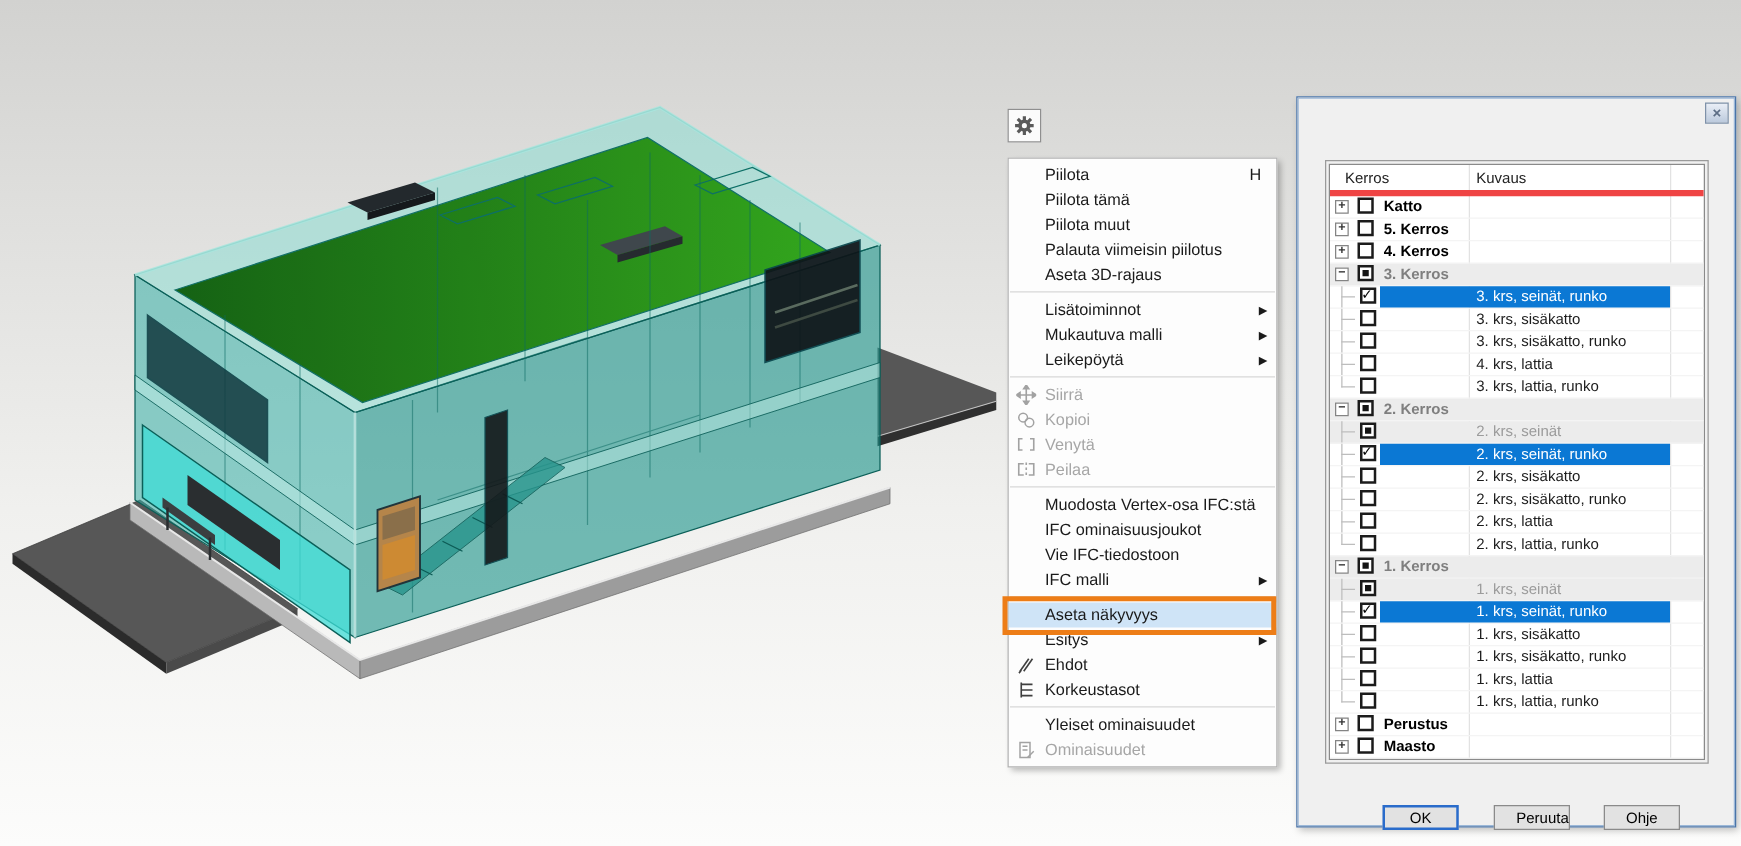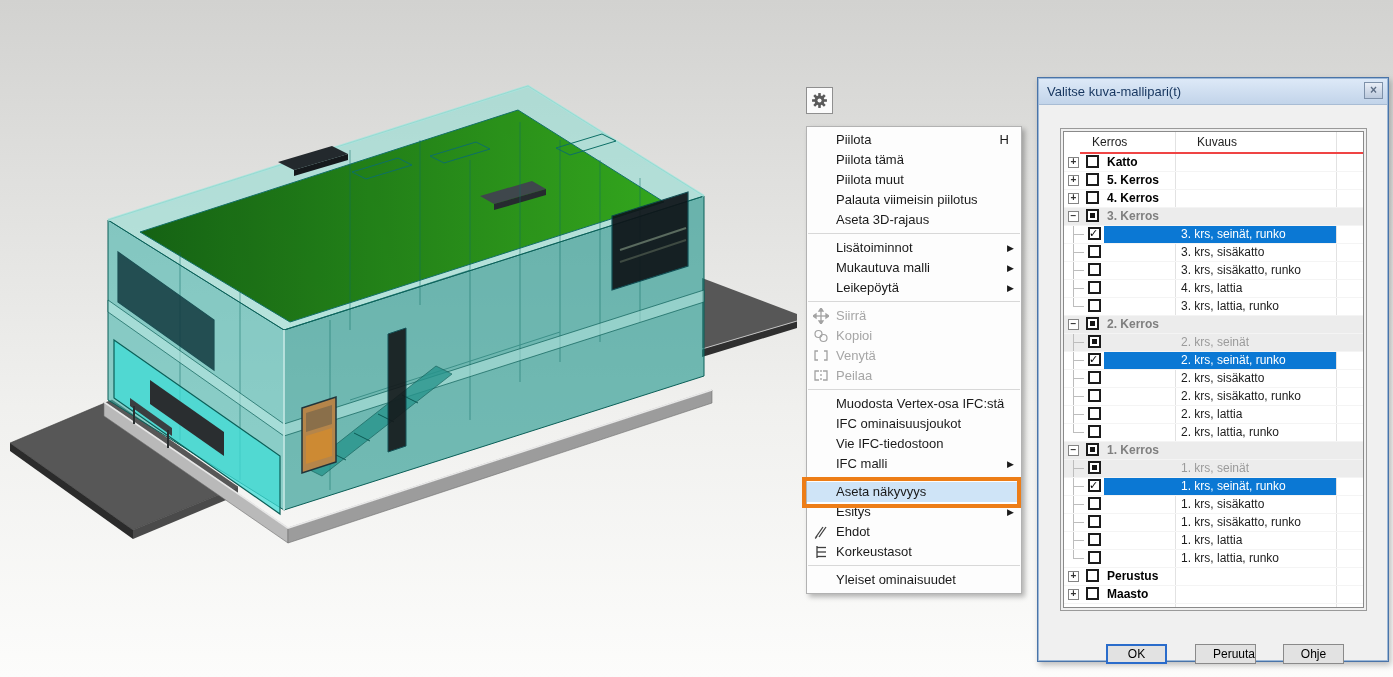--- a/index.html
+++ b/index.html
@@ -57,21 +57,21 @@
   }
   #tree-outer{
     position:absolute;left:22px;top:50px;width:307px;height:483px;
     border:1px solid #9a9a9a;background:#f0f0f0;padding:2px;box-sizing:border-box;
   }
   #tree{
     position:relative;width:100%;height:100%;border:1px solid #8a8a8a;
     background:#ffffff;box-sizing:border-box;overflow:hidden;
   }
   .col-div{position:absolute;top:0;bottom:0;width:1px;background:#e2e2e2;}
-  #tree-header{position:relative;height:20px;border-bottom:2px solid #ef4444;margin-left:16px;}
+  #tree-header{position:relative;height:20px;border-bottom:5px solid #ef4444;}
   #tree-header .h1{position:absolute;left:12px;top:0;line-height:20px;color:#222;}
   #tree-header .h2{position:absolute;left:117px;top:0;line-height:20px;color:#222;}
   .trow{position:relative;height:17px;line-height:16px;border-bottom:1px solid #f4f4f4;}
   .trow.shaded{background:#ececec;}
   .sel-bar{position:absolute;left:40px;width:232px;top:0;bottom:0;background:#0b78d4;}
   .expander{
     position:absolute;left:4px;top:3px;width:11px;height:11px;background:#fff;
     border:1px solid #848484;box-sizing:border-box;text-align:center;
     line-height:8px;font-size:10px;font-weight:bold;color:#333;
   }
@@ -258,27 +258,32 @@
     <div class="menu-item"><span class="mi-icon"><svg width="16" height="16" viewBox="0 0 16 16">
           <g fill="none" stroke="#3f3f3f" stroke-width="1.3">
             <line x1="4" y1="2" x2="4" y2="14"></line>
             <line x1="4" y1="3.5" x2="13" y2="3.5"></line>
             <line x1="4" y1="8" x2="13" y2="8"></line>
             <line x1="4" y1="12.5" x2="13" y2="12.5"></line>
           </g>
         </svg></span><span class="mi-label">Korkeustasot</span></div>
     <div class="menu-sep"></div>
     <div class="menu-item"><span class="mi-label">Yleiset ominaisuudet</span></div>
+    <div class="menu-item disabled"><span class="mi-icon"><svg width="16" height="16" viewBox="0 0 16 16">
+          <g fill="none" stroke="#a2a2a2" stroke-width="1.2">
+            <rect x="3" y="2" width="8" height="12"></rect>
+            <line x1="5" y1="5" x2="9" y2="5"></line>
+            <line x1="5" y1="8" x2="9" y2="8"></line>
+            <line x1="9" y1="14" x2="14" y2="9"></line>
+          </g>
+        </svg></span><span class="mi-label">Ominaisuudet</span></div>
   </div>
 <div id="orange-highlight"></div>
 
 <div id="dialog">
-  <div id="dialog-titlebar">
-    <span>Valitse kuva-mallipari(t)</span>
-  </div>
   <div id="dialog-close">×</div>
   <div id="tree-outer">
     <div id="tree">
       <div class="col-div" style="left:111px"></div>
       <div class="col-div" style="left:272px"></div>
       <div id="tree-header">
         <span class="h1">Kerros</span>
         <span class="h2">Kuvaus</span>
       </div>
       <div id="tree-rows">

